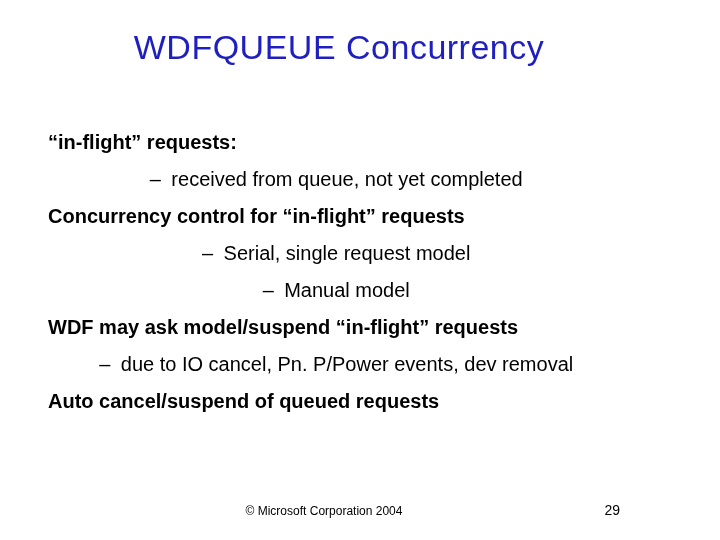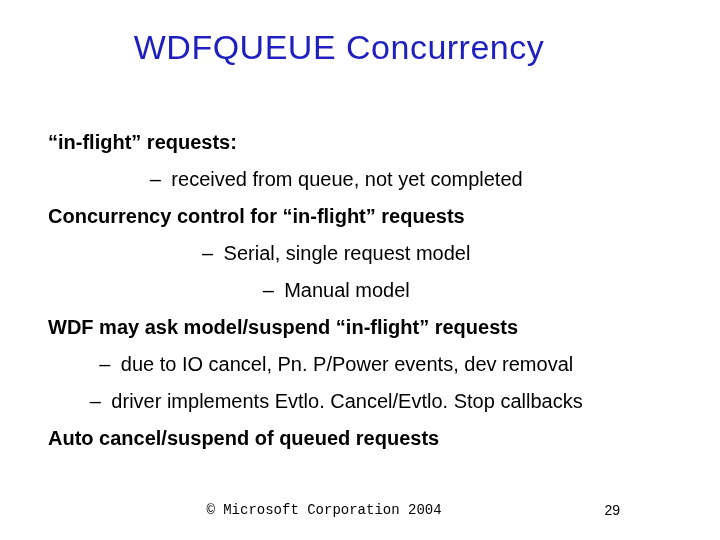--- a/index.html
+++ b/index.html
@@ -51,23 +51,22 @@
   }
   .dash {
     display: inline-block;
     width: 16px;
   }
   .footer-center {
     position: absolute;
     bottom: 22px;
     width: 100%;
     text-align: center;
-    font-size: 14px;
+    font-size: 12px;
     color: #000;
-    font-family: Liberation Mono, monospace;
   }
   .page-num {
     position: absolute;
     bottom: 22px;
     right: 28px;
     font-size: 14px;
     color: #000;
   }
 </style>
 </head>
@@ -80,21 +79,20 @@
   <div class="body">
     <p class="topline">“in-flight” requests:</p>
     <p class="sub"><span class="dash">–</span><span>received from queue, not yet completed</span></p>
 
     <p class="topline">Concurrency control for “in-flight” requests</p>
     <p class="sub"><span class="dash">–</span><span>Serial, single request model</span></p>
     <p class="sub"><span class="dash">–</span><span>Manual model</span></p>
 
     <p class="topline">WDF may ask model/suspend “in-flight” requests</p>
     <p class="sub"><span class="dash">–</span><span>due to IO cancel, Pn. P/Power events, dev removal</span></p>
-    <p class="sub"><span class="dash">–</span><span>driver implements Evtlo. Cancel/Evtlo. Stop callbacks</span></p>
 
     <p class="topline">Auto cancel/suspend of queued requests</p>
   </div>
 
   <div class="footer-center">© Microsoft Corporation 2004</div>
   <div class="page-num">29</div>
 
 </div>
 
 </body></html>

